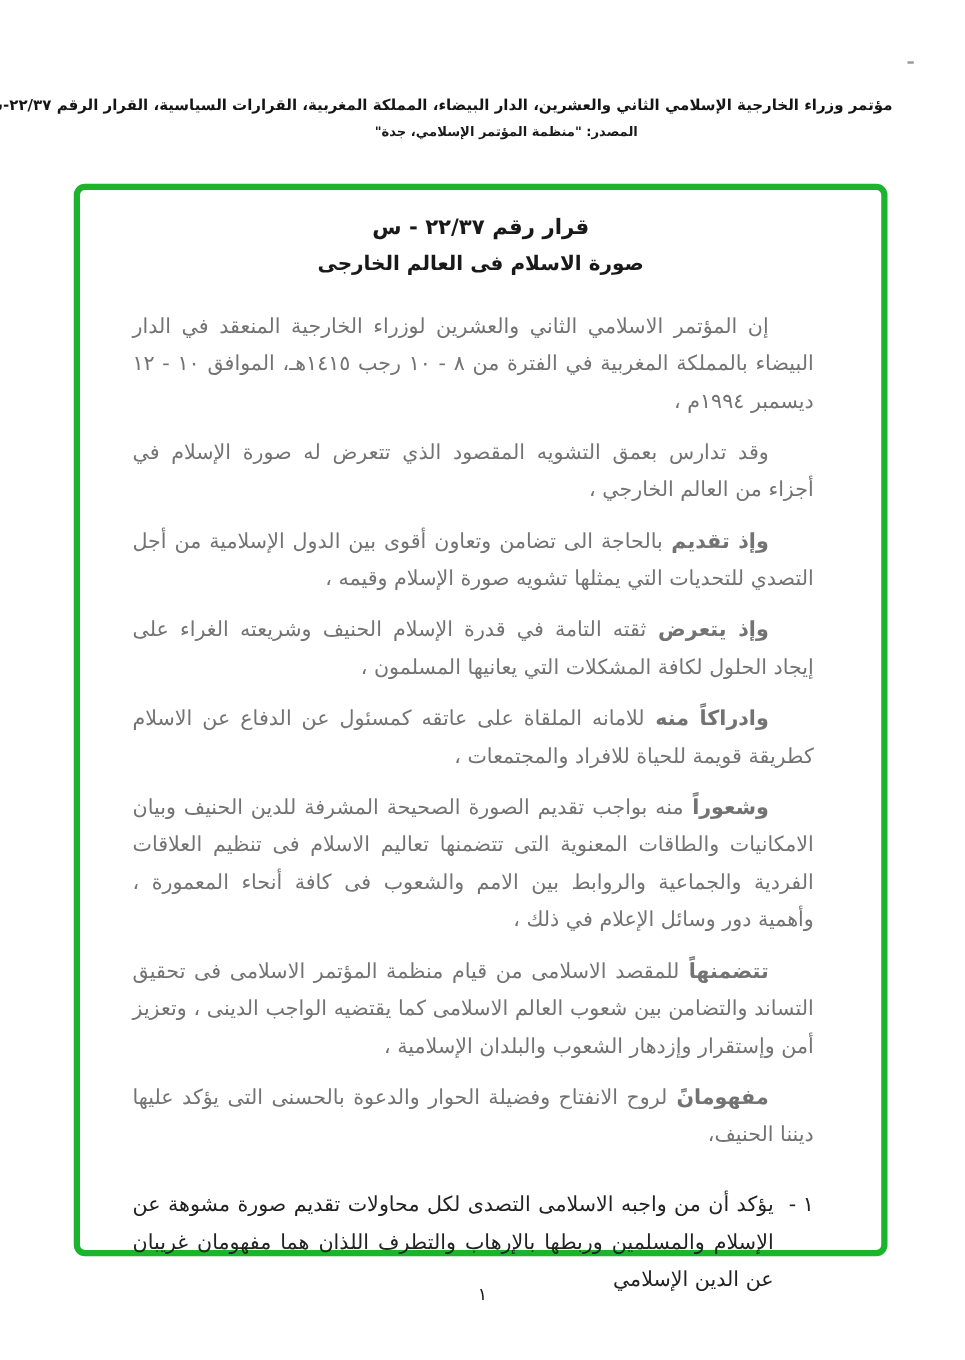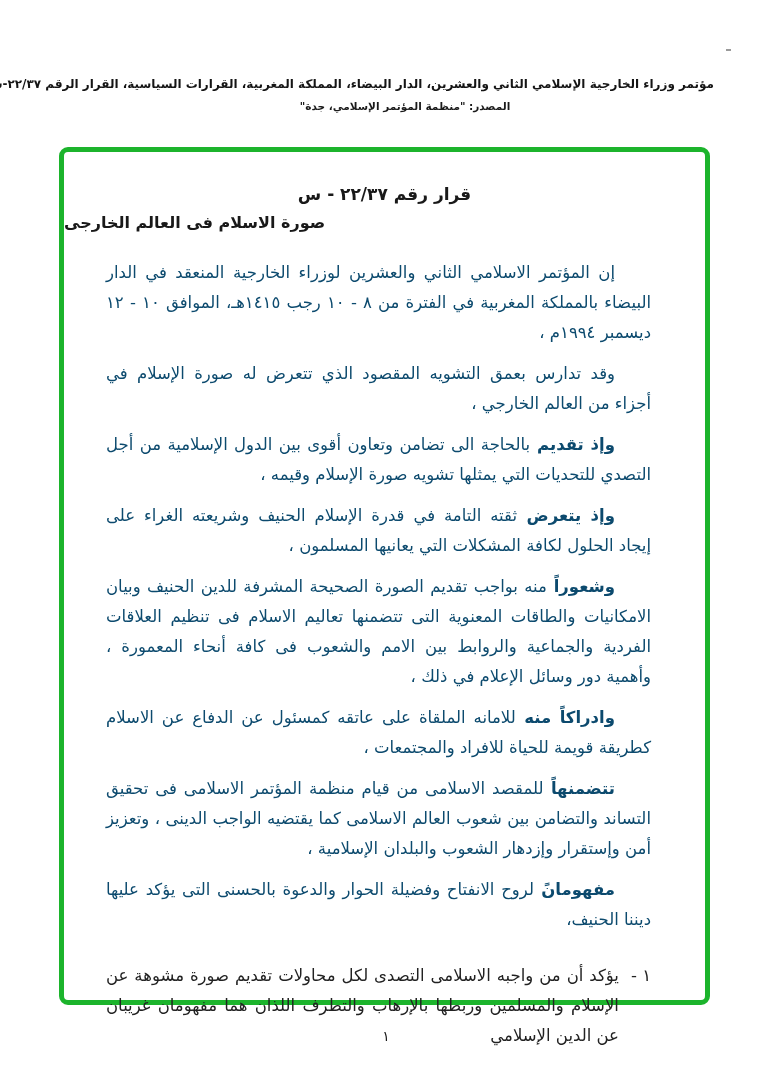--- a/index.html
+++ b/index.html
@@ -51,46 +51,46 @@
     left: 59px;
     top: 147px;
     width: 651px;
     height: 858px;
     box-sizing: border-box;
     border: 5px solid #1cb42c;
     border-radius: 9px;
     background: #ffffff;
   }
   .title-line1 {
-    margin-top: 32px;
+    margin-top: 20px;
     direction: rtl;
     text-align: center;
     font-size: 17px;
     font-weight: bold;
     color: #191919;
   }
   .title-line2 {
     margin-top: 9px;
     direction: rtl;
-    text-align: left;
+    text-align: center;
     font-size: 16px;
     font-weight: bold;
     color: #191919;
   }
   .doc-body {
     margin: 26px 54px 0 42px;
     direction: rtl;
   }
   p.para {
     margin: 0 0 11px 0;
     font-size: 16.5px;
     line-height: 30px;
     text-align: justify;
     text-indent: 36px;
-    color: #0c4a6e;
+    color: #737373;
   }
   p.para .lead {
     font-weight: bold;
     letter-spacing: 1px;
   }
   .numbered-item {
     display: flex;
     direction: rtl;
     gap: 12px;
     margin-top: 26px;
@@ -130,22 +130,22 @@
 <div class="green-box">
   <div class="title-line1">قرار رقم ٢٢/٣٧ - س</div>
   <div class="title-line2">صورة الاسلام فى العالم الخارجى</div>
 
   <div class="doc-body">
     <div>
         <p class="para">إن المؤتمر الاسلامي الثاني والعشرين لوزراء الخارجية المنعقد في الدار البيضاء بالمملكة المغربية في الفترة من ٨ - ١٠ رجب ١٤١٥هـ، الموافق ١٠ - ١٢ ديسمبر ١٩٩٤م ،</p>
         <p class="para">وقد تدارس بعمق التشويه المقصود الذي تتعرض له صورة الإسلام في أجزاء من العالم الخارجي ،</p>
         <p class="para"><span class="lead">وإذ تقديم </span>بالحاجة الى تضامن وتعاون أقوى بين الدول الإسلامية من أجل التصدي للتحديات التي يمثلها تشويه صورة الإسلام وقيمه ،</p>
         <p class="para"><span class="lead">وإذ يتعرض </span>ثقته التامة في قدرة الإسلام الحنيف وشريعته الغراء على إيجاد الحلول لكافة المشكلات التي يعانيها المسلمون ،</p>
+        <p class="para"><span class="lead">وادراكاً منه </span>للامانه الملقاة على عاتقه كمسئول عن الدفاع عن الاسلام كطريقة قويمة للحياة للافراد والمجتمعات ،</p>
         <p class="para"><span class="lead">وشعوراً </span>منه بواجب تقديم الصورة الصحيحة المشرفة للدين الحنيف وبيان الامكانيات والطاقات المعنوية التى تتضمنها تعاليم الاسلام فى تنظيم العلاقات الفردية والجماعية والروابط بين الامم والشعوب فى كافة أنحاء المعمورة ، وأهمية دور وسائل الإعلام في ذلك ،</p>
-        <p class="para"><span class="lead">وادراكاً منه </span>للامانه الملقاة على عاتقه كمسئول عن الدفاع عن الاسلام كطريقة قويمة للحياة للافراد والمجتمعات ،</p>
         <p class="para"><span class="lead">تتضمنهاً </span>للمقصد الاسلامى من قيام منظمة المؤتمر الاسلامى فى تحقيق التساند والتضامن بين شعوب العالم الاسلامى كما يقتضيه الواجب الدينى ، وتعزيز أمن وإستقرار وإزدهار الشعوب والبلدان الإسلامية ،</p>
         <p class="para"><span class="lead">مفهومانً </span>لروح الانفتاح وفضيلة الحوار والدعوة بالحسنى التى يؤكد عليها ديننا الحنيف،</p>
       </div>
     <div>
         <div class="numbered-item">
           <span class="item-num">١ -</span>
           <div class="item-text">يؤكد أن من واجبه الاسلامى التصدى لكل محاولات تقديم صورة مشوهة عن الإسلام والمسلمين وربطها بالإرهاب والتطرف اللذان هما مفهومان غريبان عن الدين الإسلامي</div>
         </div>
       </div>
   </div>

